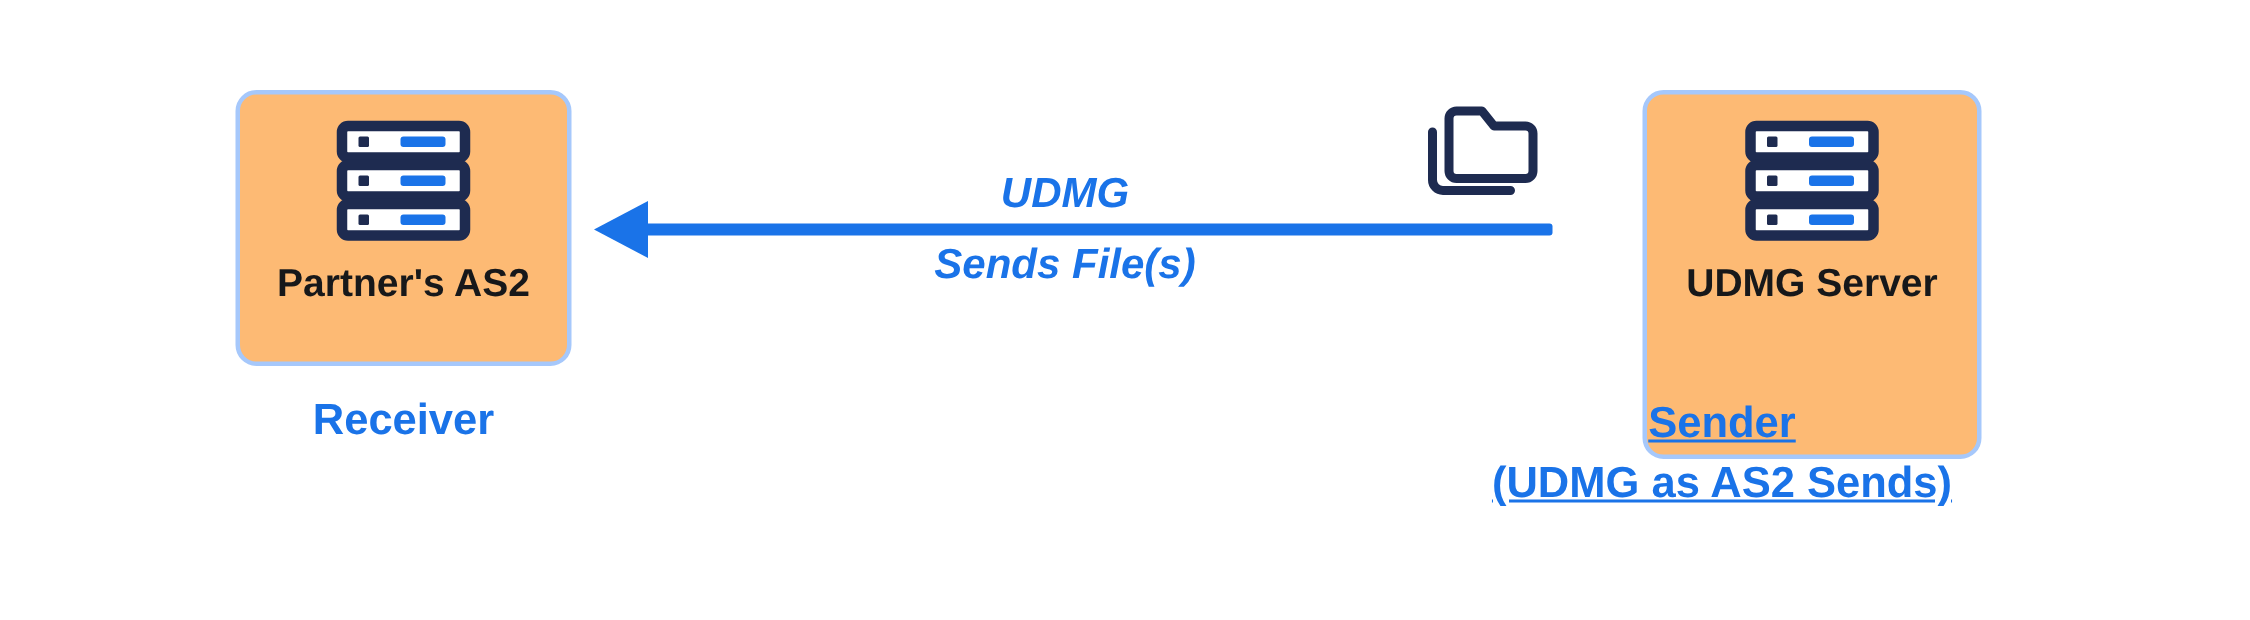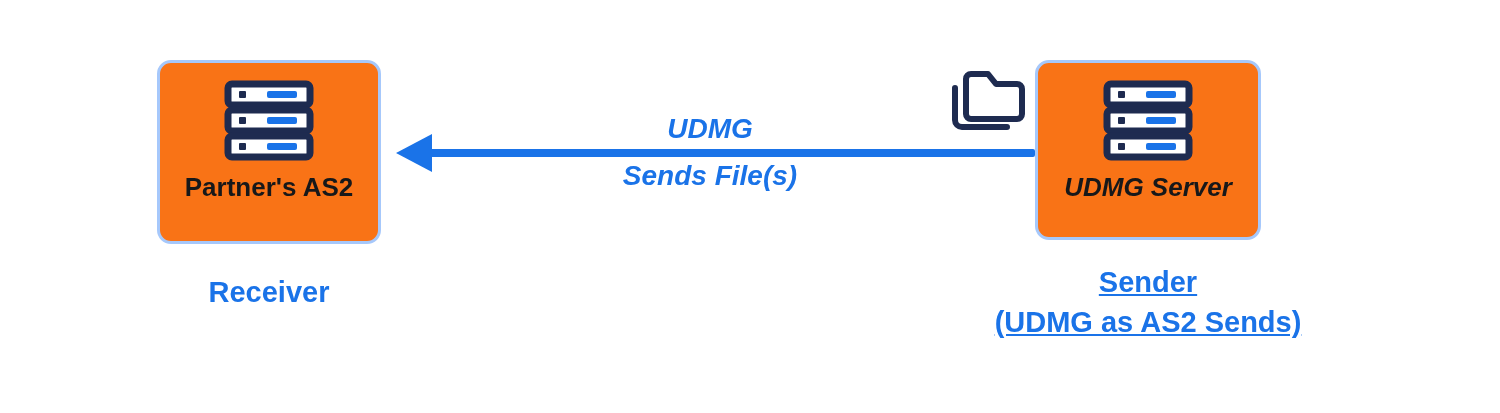--- a/index.html
+++ b/index.html
@@ -13,21 +13,21 @@
     width: 1500px;
     height: 413px;
     background: #ffffff;
     overflow: hidden;
   }
   .node-box {
     position: absolute;
     box-sizing: border-box;
     border: 3px solid #a6c8fb;
     border-radius: 14px;
-    background: #f97316;
+    background: #fdba74;
     display: flex;
     flex-direction: column;
     align-items: center;
     justify-content: flex-start;
   }
   .node-box .icon-wrap {
     margin-top: 16px;
   }
   .node-title {
     margin-top: 6px;
@@ -39,23 +39,23 @@
   }
   .role-label {
     position: absolute;
     text-align: center;
     color: #1a73e8;
     font-size: 29px;
     font-weight: bold;
     line-height: 1.38;
   }
   .receiver-box { left: 157px; top: 60px; width: 224px; height: 184px; }
-  .sender-box   { left: 1035px; top: 60px; width: 226px; height: 180px; font-style: italic; }
+  .sender-box   { left: 1095px; top: 60px; width: 226px; height: 246px; }
 
-  .receiver-role { left: 157px; top: 272px; width: 224px; }
+  .receiver-role { left: 157px; top: 260px; width: 224px; }
   .sender-role   { left: 968px; top: 262px; width: 360px; text-decoration: underline; }
 
   .arrow-line {
     position: absolute;
     left: 428px;
     top: 149px;
     width: 607px;
     height: 8px;
     background: #1a73e8;
     border-radius: 2px;

